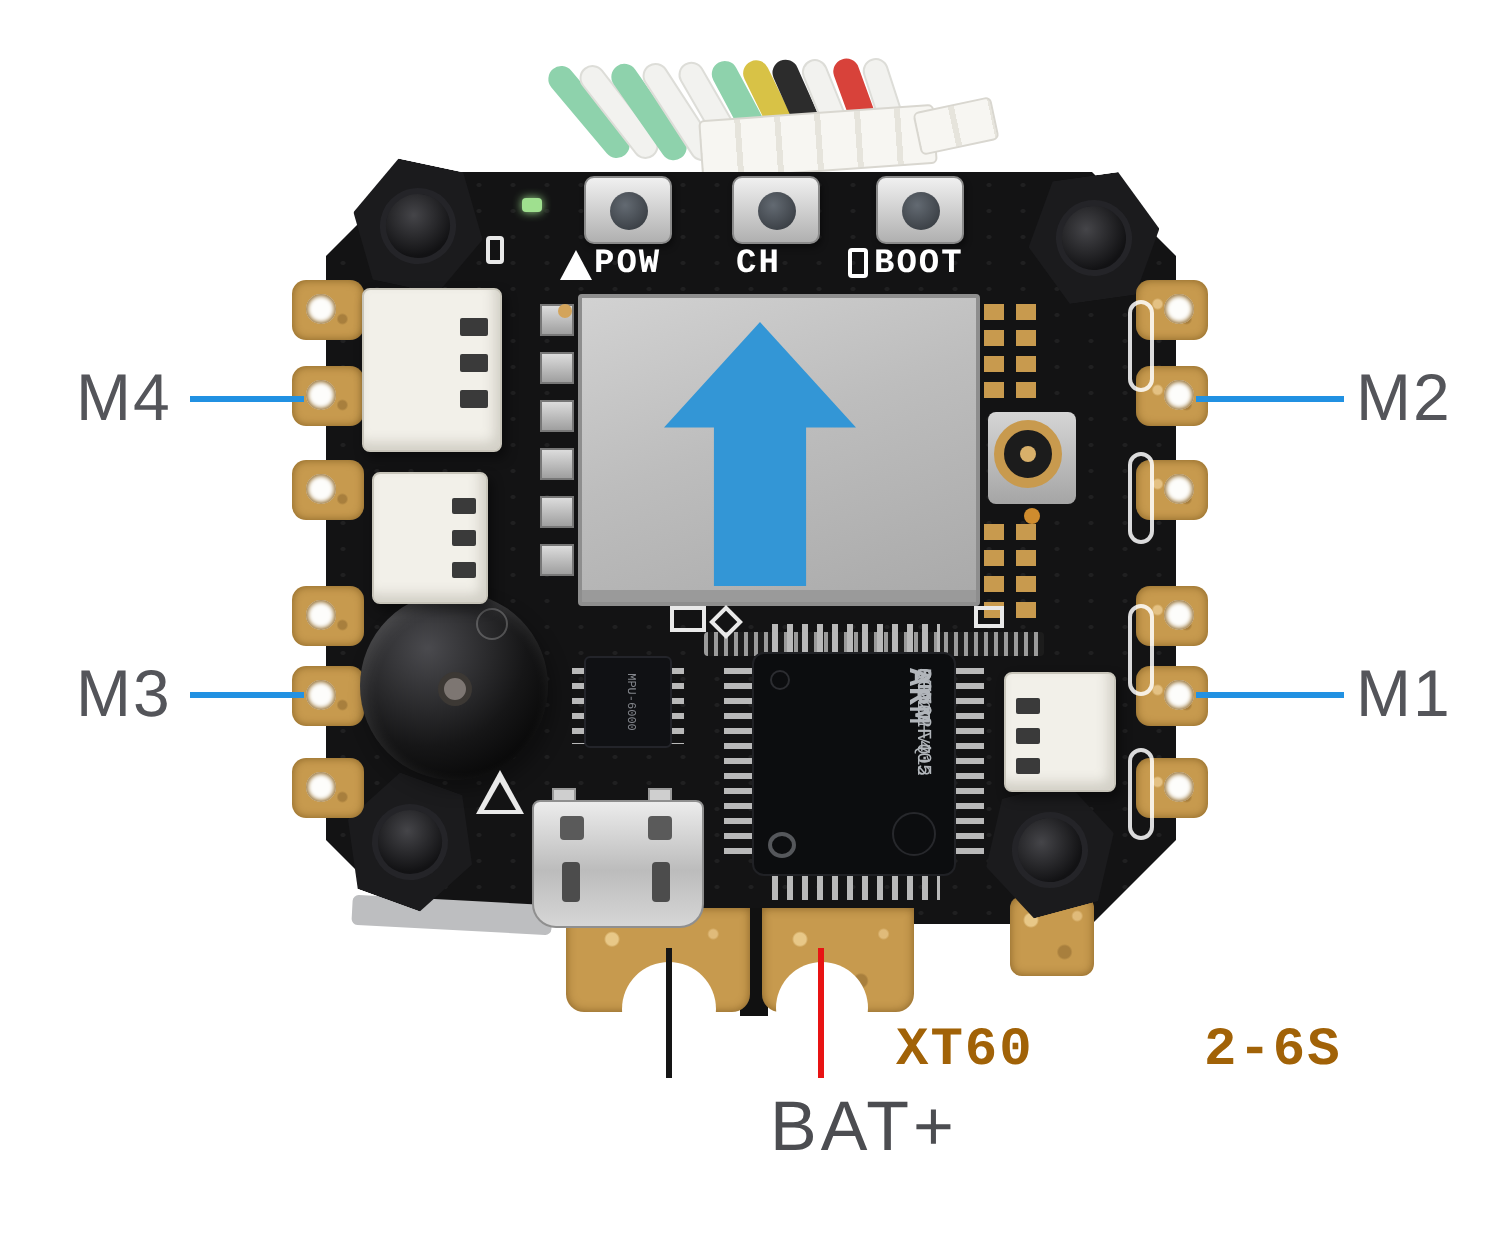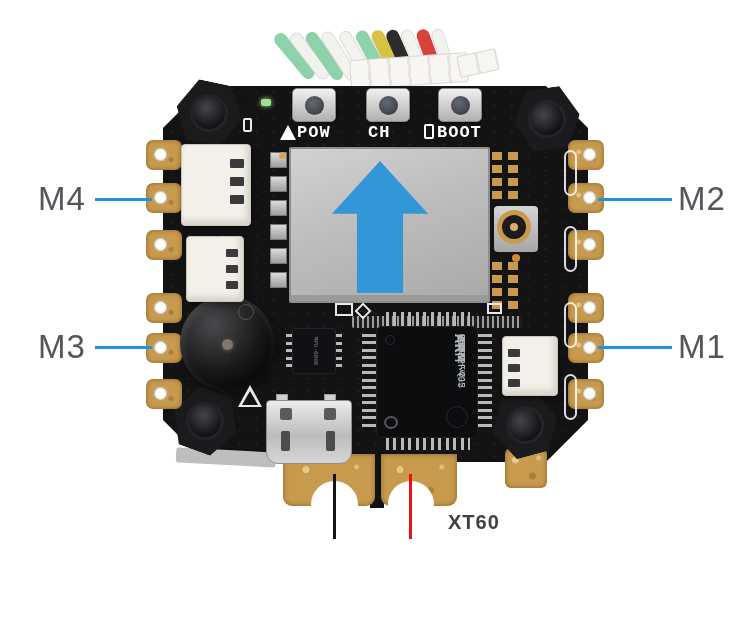--- a/index.html
+++ b/index.html
@@ -99,21 +99,21 @@
   
   .ss{color:#ffffff;font-family:"Liberation Mono",monospace;font-weight:bold;
     font-size:17px;letter-spacing:1px;top:123px;}
   .pow-arrow{left:280px;top:125px;width:0;height:0;border-left:8px solid transparent;
     border-right:8px solid transparent;border-bottom:15px solid #ffffff;}
 
   
   .lead{background:#2191e2;height:3px;}
   .lbl{color:#54555a;font-size:33px;letter-spacing:1px;}
   .lbl-bat{color:#4c4d51;font-size:35px;letter-spacing:2px;}
-  .lbl-bold{color:#404040;font-size:20px;font-weight:bold;letter-spacing:1px;}
+  .lbl-bold{color:#a16207;font-size:27px;font-weight:bold;letter-spacing:1px;font-family:Liberation Mono, monospace;}
   .vline{width:3px;height:65px;top:474px;}
 </style>
 </head>
 <body>
 
 <div id="stage">
 
   <div style="left:0;top:0;width:750px;height:100px;">
     <div class="wire green" style="left:288px;transform:rotate(-40deg);"></div>
     <div class="wire white" style="left:303px;transform:rotate(-38deg);"></div>
@@ -300,15 +300,17 @@
   <div class="lead" style="left:95px;top:346px;width:57px;"></div>
   <div class="lead" style="left:598px;top:198px;width:74px;"></div>
   <div class="lead" style="left:598px;top:346px;width:74px;"></div>
   <div class="vline" style="left:333px;background:#151515;"></div>
   <div class="vline" style="left:409px;background:#e81313;"></div>
 
   <div class="lbl" style="left:38px;top:180px;">M4</div>
   <div class="lbl" style="left:38px;top:328px;">M3</div>
   <div class="lbl" style="left:678px;top:180px;">M2</div>
   <div class="lbl" style="left:678px;top:328px;">M1</div>
+  <div class="lbl-bat" style="left:385px;top:544px;">BAT+</div>
   <div class="lbl-bold" style="left:448px;top:511px;">XT60</div>
+  <div class="lbl-bold" style="left:602px;top:511px;">2-6S</div>
 
 </div>
 
 </body></html>

